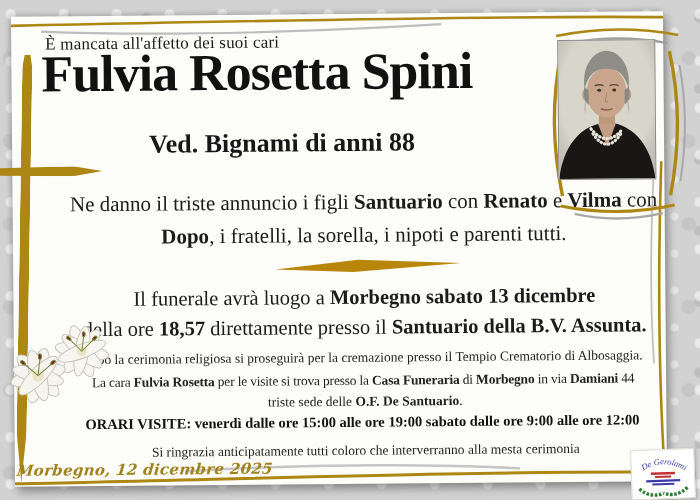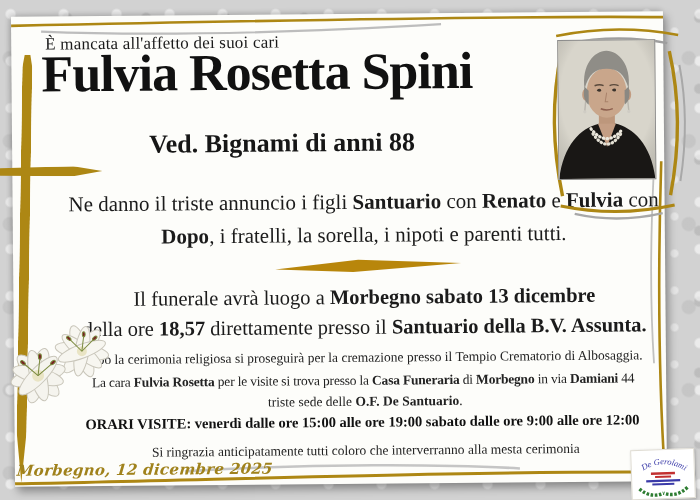--- a/index.html
+++ b/index.html
@@ -141,21 +141,21 @@
       <polygon points="39,83 48,106 57,83" fill="#c49e84"></polygon>
       <path d="M32,88 Q48,108 64,88" stroke="#ece8dd" stroke-width="3.2" fill="none" stroke-dasharray=".5,3.4" stroke-linecap="round"></path>
       <path d="M34,93 Q48,114 62,93" stroke="#e4e0d4" stroke-width="3.2" fill="none" stroke-dasharray=".5,3.4" stroke-linecap="round"></path>
     </svg>
   </div>
 
   <div class="abs intro">È mancata all'affetto dei suoi cari</div>
   <div class="abs name">Fulvia Rosetta Spini</div>
   <div class="abs subtitle">Ved. Bignami  di anni 88</div>
 
-  <p class="abs announce"><span>Ne danno il triste annuncio i figli </span><b>Santuario</b><span> con </span><b>Renato</b><span> e </span><b>Fulvia</b><span> con </span><b>Dopo</b><span>, i fratelli, la sorella, i nipoti e parenti tutti.</span></p>
+  <p class="abs announce"><span>Ne danno il triste annuncio i figli </span><b>Santuario</b><span> con </span><b>Renato</b><span> e </span><b>Vilma</b><span> con </span><b>Dopo</b><span>, i fratelli, la sorella, i nipoti e parenti tutti.</span></p>
 
   <div class="abs funeral1"><span>Il funerale avrà luogo a </span><b>Morbegno sabato 13 dicembre</b></div>
   <div class="abs funeral2"><span>della ore </span><b>18,57</b><span> direttamente presso il </span><b>Santuario della B.V. Assunta.</b></div>
 
   <div class="abs cremation">Dopo la cerimonia religiosa si proseguirà per la cremazione presso il Tempio Crematorio di Albosaggia.</div>
 
   <div class="abs visits1"><span>La cara </span><b>Fulvia Rosetta</b><span> per le visite si trova presso la </span><b>Casa Funeraria</b><span> di </span><b>Morbegno</b><span> in via </span><b>Damiani</b><span> 44</span></div>
   <div class="abs visits2"><span>triste sede delle </span><b>O.F. De Santuario</b><span>.</span></div>
 
   <div class="abs orari">ORARI VISITE: venerdì dalle ore 15:00 alle ore 19:00 sabato dalle ore 9:00 alle ore 12:00</div>

